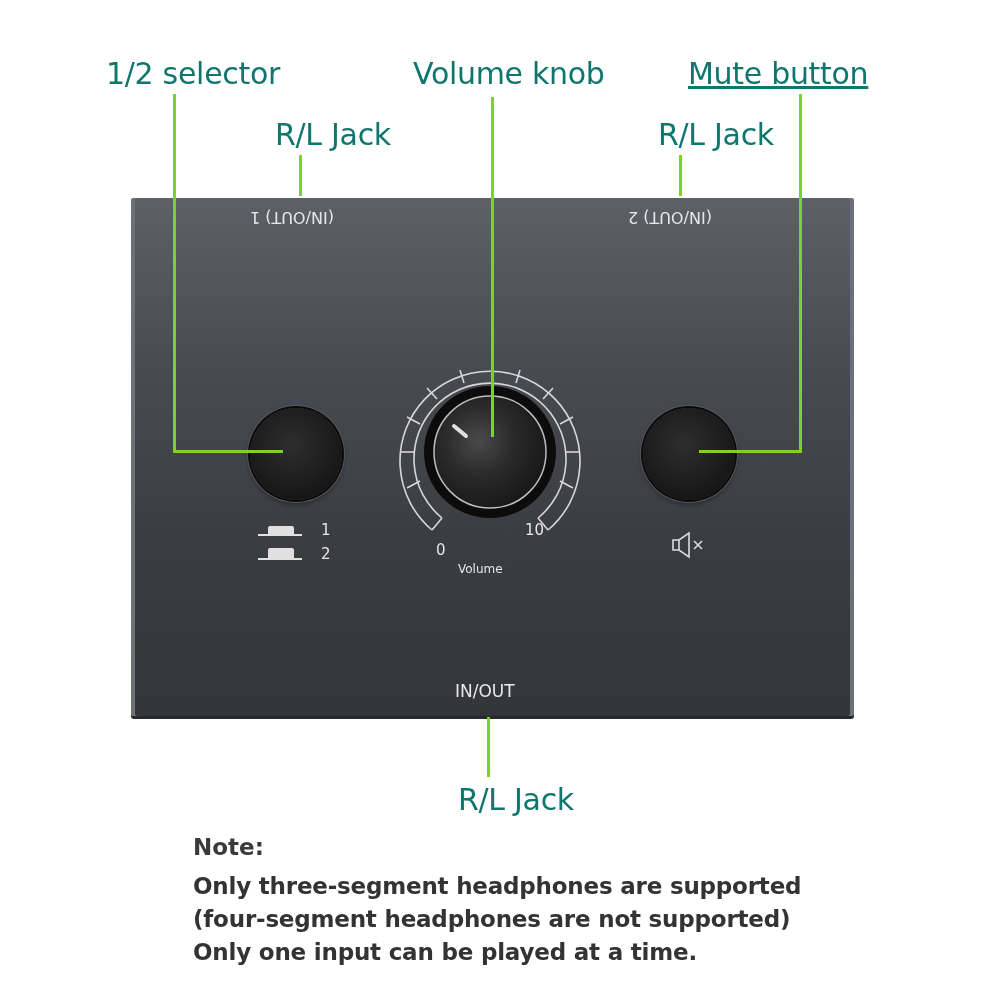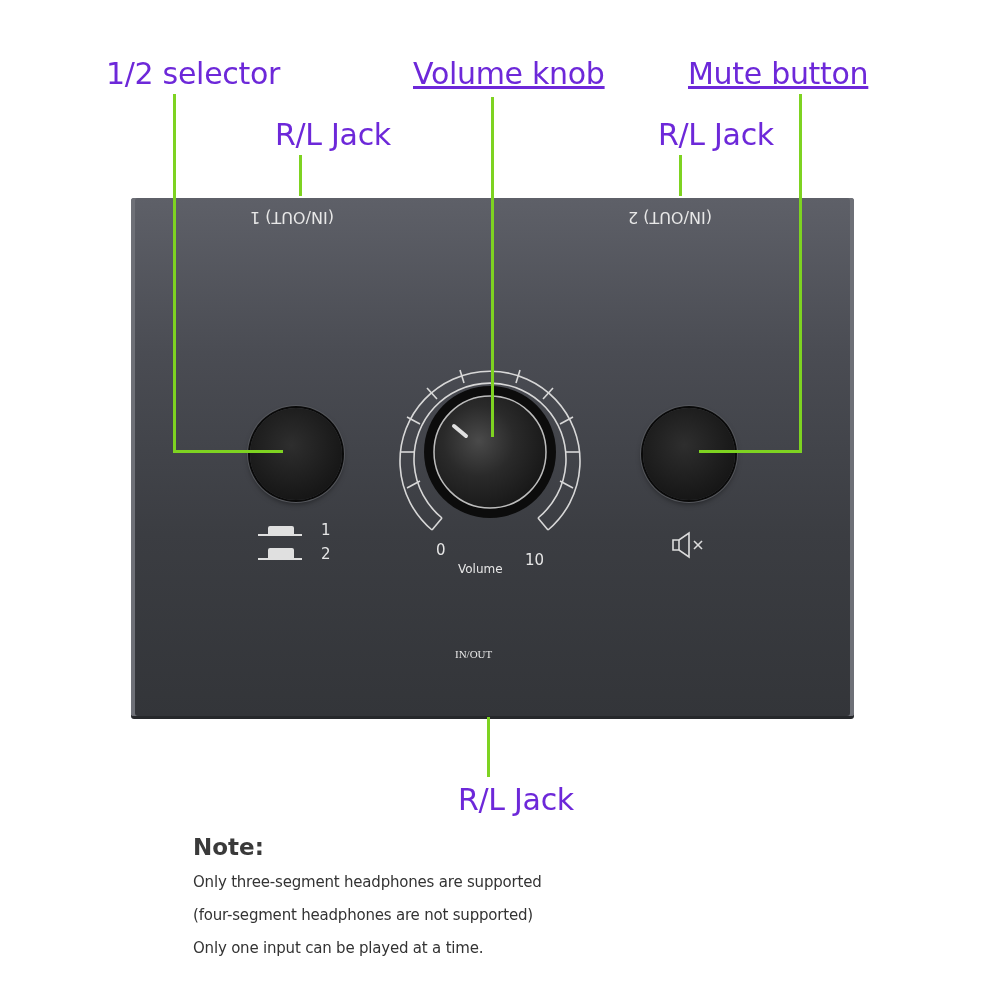--- a/index.html
+++ b/index.html
@@ -3,21 +3,21 @@
 <meta charset="utf-8">
 <style>
   html, body { margin: 0; padding: 0; }
   body {
     width: 1000px; height: 1000px; position: relative; overflow: hidden;
     background: #ffffff;
     font-family: "DejaVu Sans", sans-serif;
     color: #333333;
   }
   .callout {
-    position: absolute; font-size: 30px; color: #6d28d9; white-space: nowrap;
+    position: absolute; font-size: 30px; color: #0f766e; white-space: nowrap;
     font-family: "DejaVu Sans", sans-serif; letter-spacing: -0.3px;
   }
   .leader { position: absolute; background: #7ed321; }
   .panel {
     position: absolute; left: 131px; top: 198px; width: 723px; height: 518px;
     background: linear-gradient(180deg, #5e6068 0%, #4a4c53 30%, #3b3d42 65%, #333539 100%);
     border-radius: 3px;
     box-shadow: inset 4px 0 0 #6e7077, inset -4px 0 0 #6e7077, 0 3px 0 #26282b;
   }
   .panel-label {
@@ -25,27 +25,27 @@
     font-family: "DejaVu Sans", sans-serif;
   }
   .flipped { transform: rotate(180deg); }
   .button {
     position: absolute; border-radius: 50%;
     background: radial-gradient(circle at 45% 40%, #2e2e2e 0%, #1c1c1c 55%, #0e0e0e 100%);
     box-shadow: 0 0 0 2px #0a0a0a, 0 0 0 3px #55575c, 0 3px 6px rgba(0,0,0,0.6);
   }
   .small-text { position: absolute; color: #e6e6e6; font-size: 15px; font-family: "DejaVu Sans", sans-serif; }
   .note-title { position: absolute; left: 193px; top: 834px; font-size: 23px; font-weight: bold; color: #3a3a3a; }
-  .note-line { position: absolute; left: 193px; font-size: 15px; color: #333; white-space: nowrap; letter-spacing: -0.2px; }
+  .note-line { position: absolute; left: 193px; font-size: 23px; color: #333; white-space: nowrap; letter-spacing: -0.2px; font-weight: bold; }
 </style>
 </head>
 <body>
 
 <div class="callout" style="left:106px; top:56px;">1/2 selector</div>
-<div class="callout" style="left:413px; top:56px;text-decoration:underline;">Volume knob</div>
+<div class="callout" style="left:413px; top:56px;">Volume knob</div>
 <div class="callout" style="left:688px; top:56px;text-decoration:underline;">Mute button</div>
 <div class="callout" style="left:275px; top:117px;">R/L Jack</div>
 <div class="callout" style="left:658px; top:117px;">R/L Jack</div>
 
 <div class="panel"></div>
 
 <div class="panel-label flipped" style="left:250px; top:208px;">(IN/OUT) 1</div>
 <div class="panel-label flipped" style="left:628px; top:208px;">(IN/OUT) 2</div>
 
 <div class="button" style="left:250px; top:408px; width:92px; height:92px;"></div>
@@ -79,32 +79,32 @@
       <stop offset="0%" stop-color="#4a4a4a"></stop>
       <stop offset="45%" stop-color="#2a2a2a"></stop>
       <stop offset="100%" stop-color="#141414"></stop>
     </radialGradient>
   </defs>
   <circle cx="100" cy="88" r="56" fill="url(#kg)" stroke="#bdbdbd" stroke-width="1.5"></circle>
   <line x1="64" y1="62" x2="76" y2="72" stroke="#e0e0e0" stroke-width="4" stroke-linecap="round"></line>
 </svg>
 <div class="button" style="left:434px; top:396px; width:112px; height:112px; opacity:0; box-shadow:none;"></div>
 <div class="small-text" style="left:436px; top:541px;">0</div>
-<div class="small-text" style="left:525px; top:551px;">10</div>
+<div class="small-text" style="left:525px; top:521px;">10</div>
 <div class="small-text" style="left:458px; top:562px; font-size:12px;">Volume</div>
 
 <div class="button" style="left:643px; top:408px; width:92px; height:92px;"></div>
 <svg style="position:absolute; left:670px; top:531px;" width="40" height="28" viewBox="0 0 40 28">
   <path d="M3 9 H9 L19 2 V26 L9 19 H3 Z" fill="none" stroke="#dcdcdc" stroke-width="1.6"></path>
   <line x1="9" y1="9" x2="9" y2="19" stroke="#dcdcdc" stroke-width="1.6"></line>
   <line x1="24" y1="10" x2="32" y2="18" stroke="#dcdcdc" stroke-width="1.6"></line>
   <line x1="32" y1="10" x2="24" y2="18" stroke="#dcdcdc" stroke-width="1.6"></line>
 </svg>
 
-<div class="panel-label" style="left:455px; top:648px; font-size:11px;font-family:Liberation Serif, serif;">IN/OUT</div>
+<div class="panel-label" style="left:455px; top:681px; font-size:17px;">IN/OUT</div>
 
 <div class="leader" style="left:173px; top:94px; width:3px; height:358px;"></div>
 <div class="leader" style="left:173px; top:450px; width:110px; height:3px;"></div>
 <div class="leader" style="left:491px; top:97px; width:3px; height:340px;"></div>
 <div class="leader" style="left:799px; top:94px; width:3px; height:358px;"></div>
 <div class="leader" style="left:699px; top:450px; width:103px; height:3px;"></div>
 <div class="leader" style="left:299px; top:155px; width:3px; height:41px;"></div>
 <div class="leader" style="left:679px; top:155px; width:3px; height:41px;"></div>
 <div class="leader" style="left:487px; top:717px; width:3px; height:60px;"></div>
 

